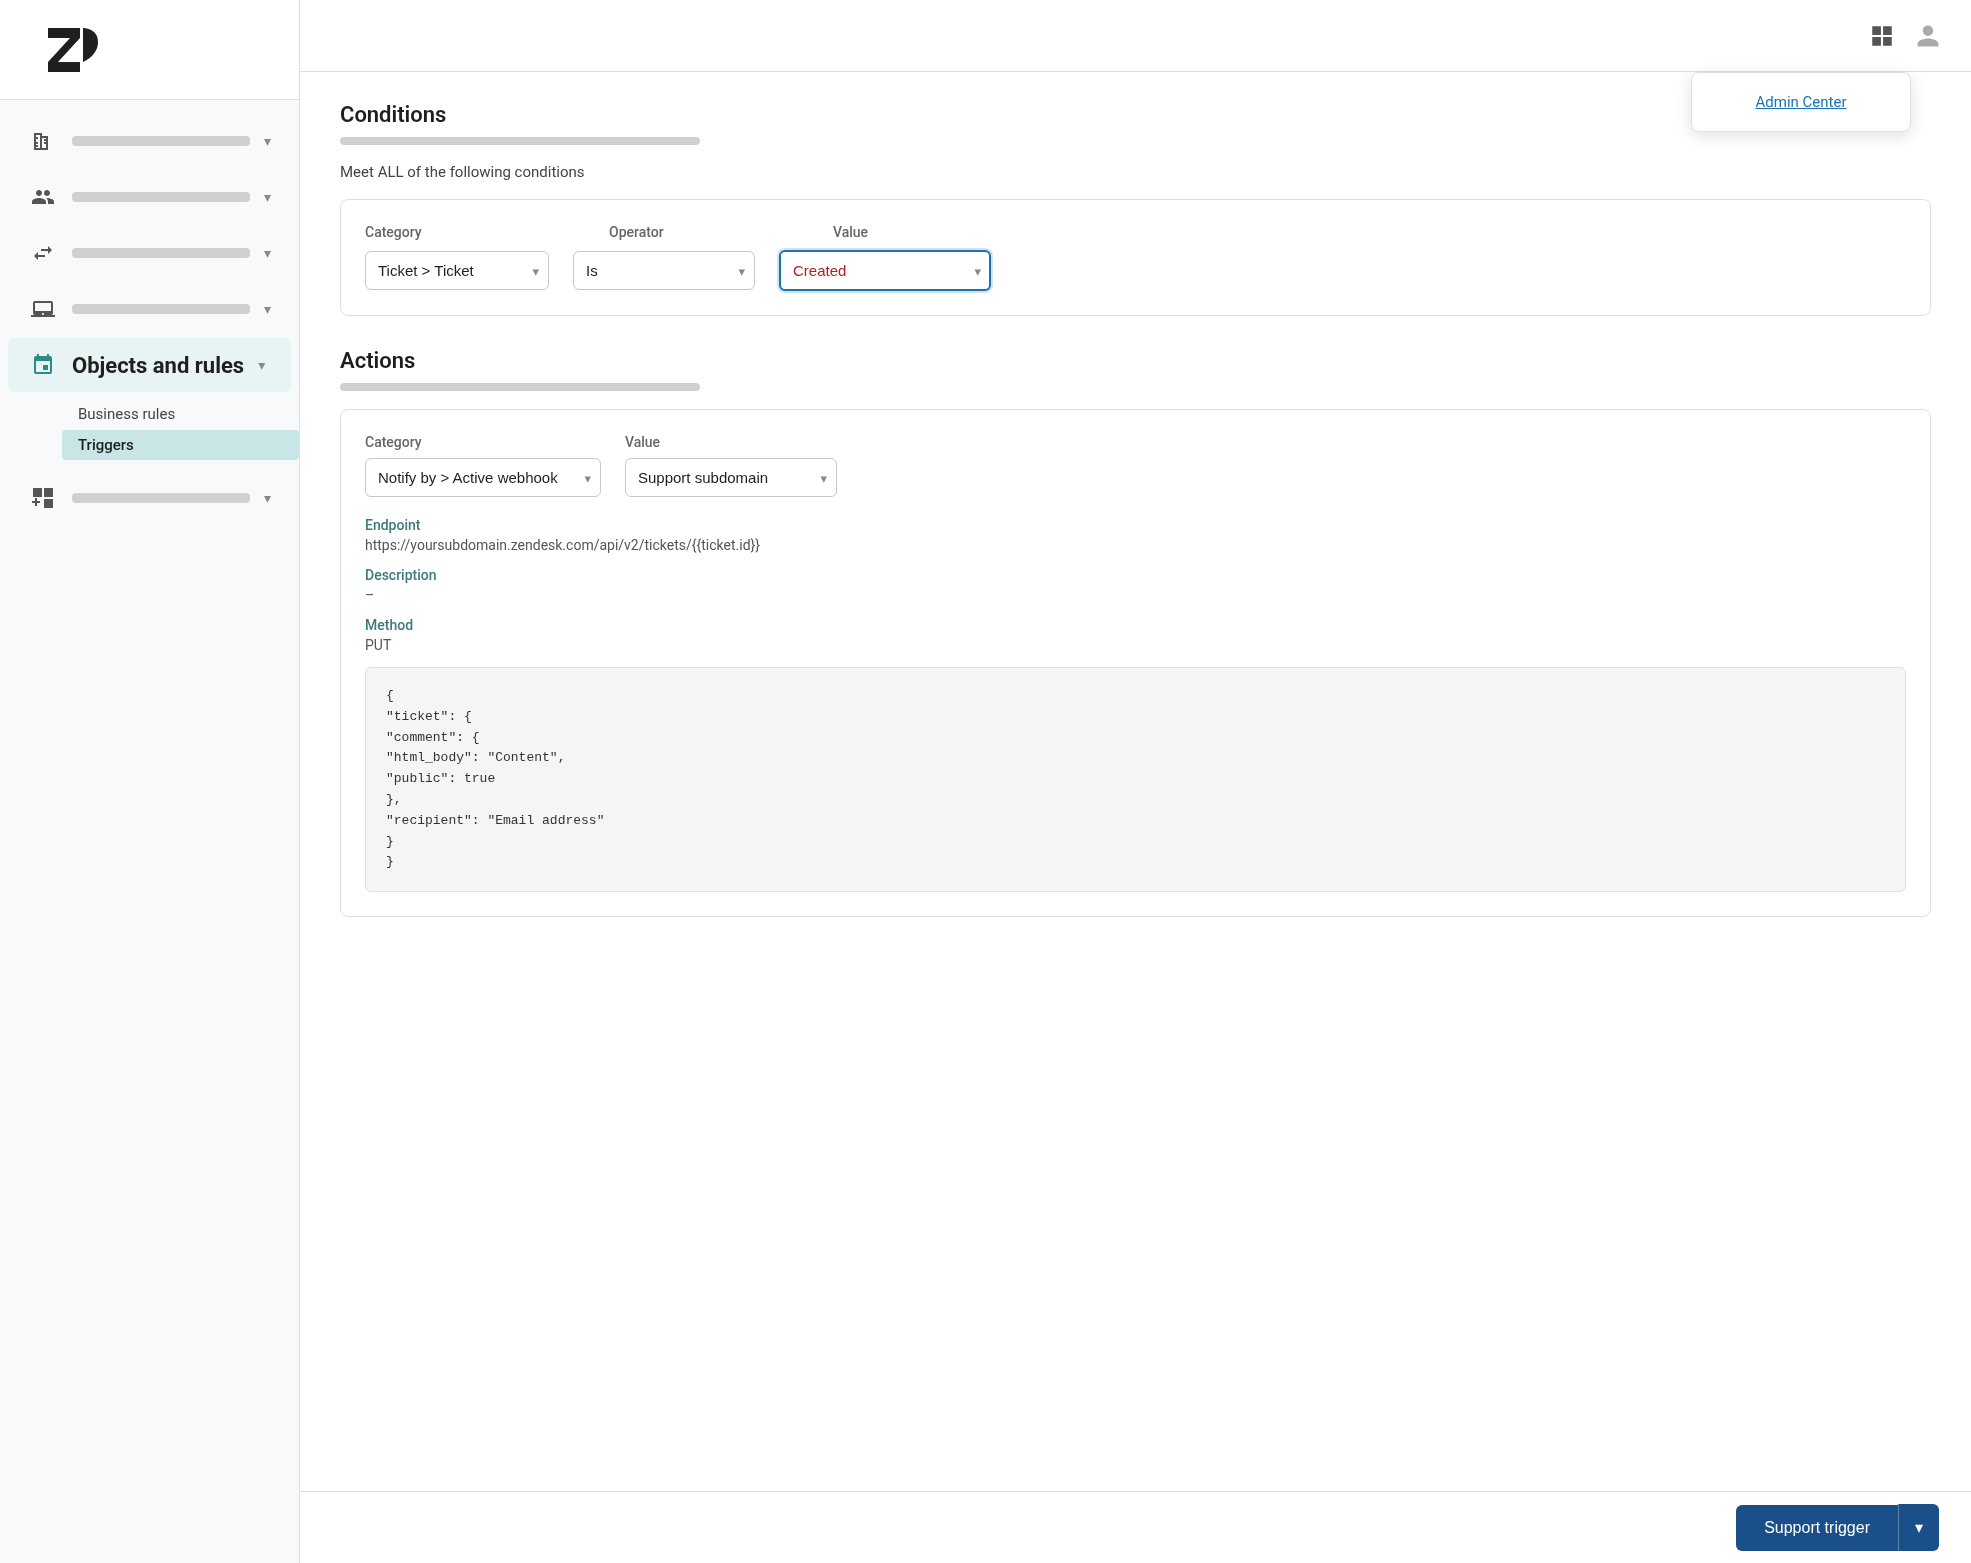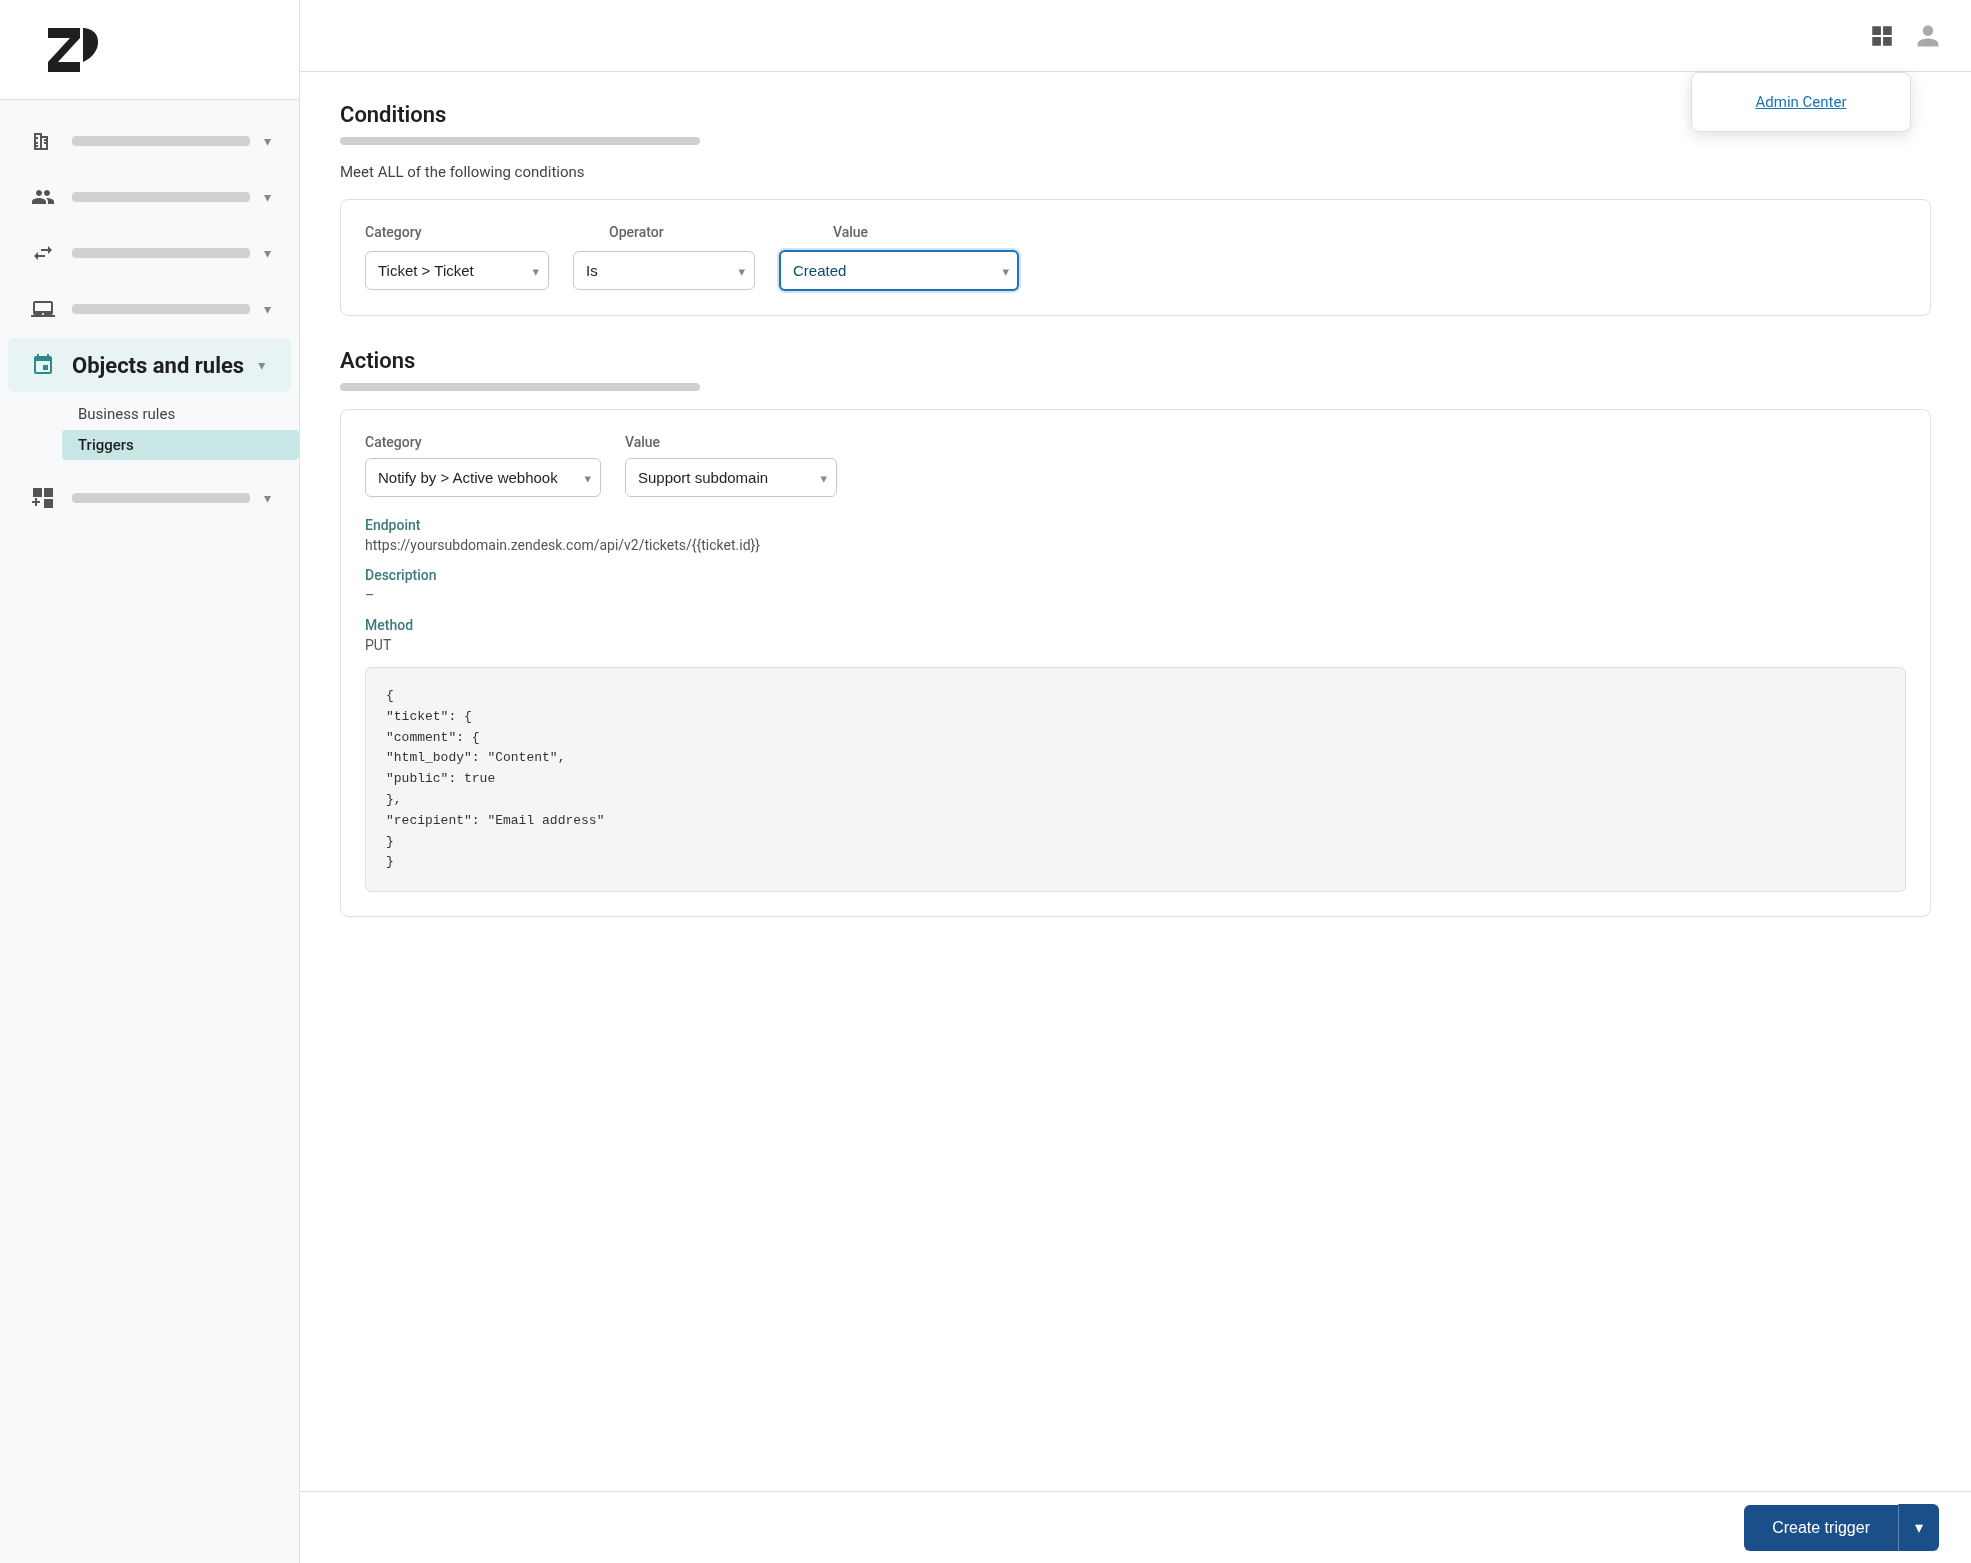--- a/index.html
+++ b/index.html
@@ -404,21 +404,21 @@
         </div>
         <div class="select-wrap">
           <select class="select-operator">
             <option>Is</option>
             <option>Is not</option>
             <option>Contains</option>
           </select>
           <span class="chevron">▾</span>
         </div>
         <div class="select-wrap">
-          <select class="select-value" style="border:2px solid #1a73b8; border-radius:6px; padding:10px 22px 10px 12px; font-size:15px; color:#0c4a6e; background:#fff; width:240px; appearance:none; -webkit-appearance:none; cursor:pointer; outline:none;">
+          <select class="select-value" style="border:2px solid #1a73b8; border-radius:6px; padding:10px 22px 10px 12px; font-size:15px; color:#b91c1c; background:#fff; width:212px; appearance:none; -webkit-appearance:none; cursor:pointer; outline:none;">
             <option selected="">Created</option>
             <option>Updated</option>
             <option>Solved</option>
             <option>Closed</option>
           </select>
           <span class="chevron">▾</span>
         </div>
       </div>
     </div>
 
@@ -461,16 +461,16 @@
 "public": true
 },
 "recipient": "Email address"
 }
 }</div>
       </div>
     </div>
   </div>
 
   <div class="bottom-bar">
-    <button class="btn-create">Create trigger</button>
+    <button class="btn-create">Support trigger</button>
     <button class="btn-caret">▾</button>
   </div>
 </div>
 
 </body></html>

